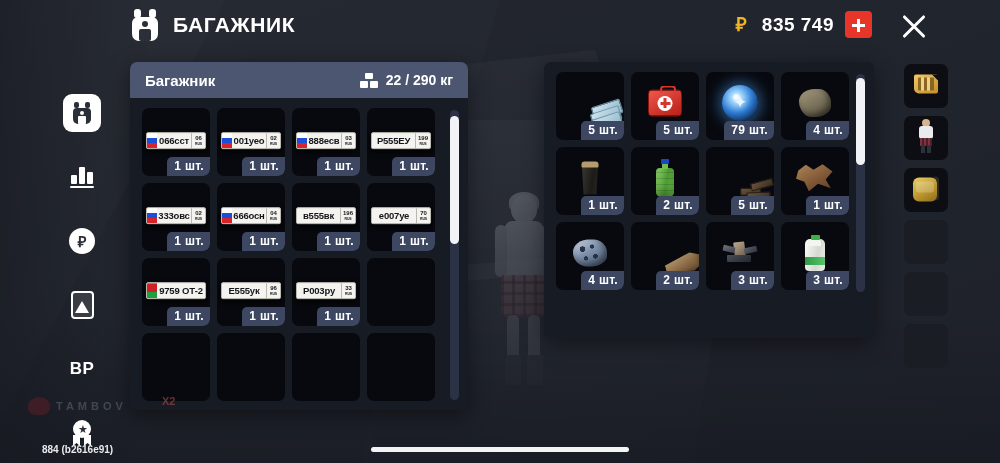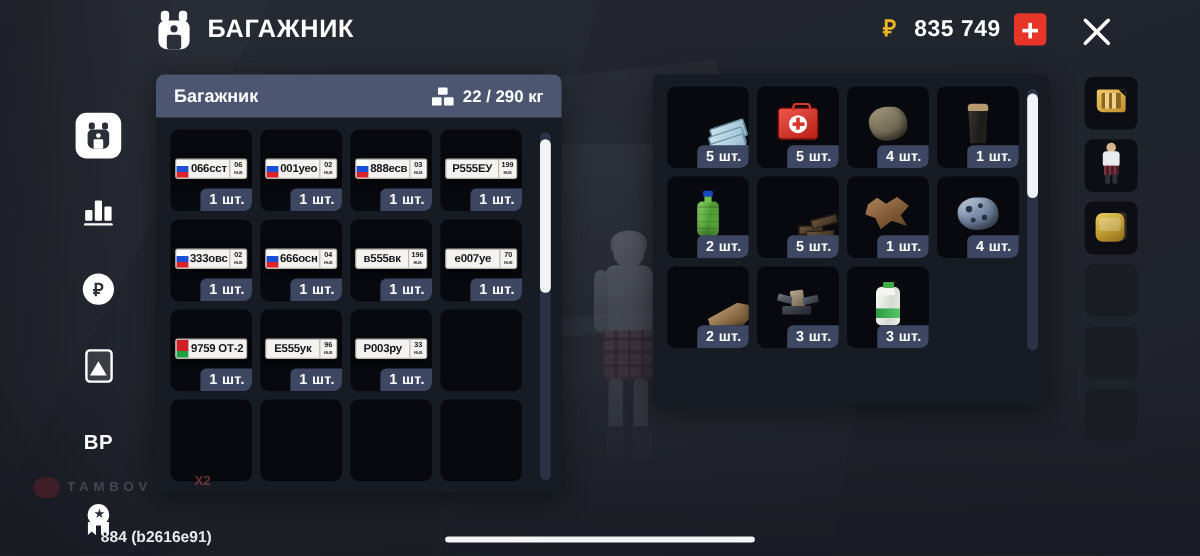--- a/index.html
+++ b/index.html
@@ -239,21 +239,21 @@
   .ybag .bd { position:absolute; left:0; top:3px; width:24px; height:24px; border-radius:6px;
     background:linear-gradient(150deg,#e8cf63,#b9932c 60%,#8c6c1d); }
   .ybag .fl { position:absolute; left:3px; top:7px; width:18px; height:11px; border-radius:3px; background:rgba(255,255,255,.22); }
   .ybag .st { position:absolute; right:0px; top:2px; width:7px; height:24px; border-radius:4px; background:#2c2a22; }
 
   
   .watermark { position:absolute; left:28px; bottom:48px; opacity:.30; display:flex; align-items:center; gap:6px; }
   .wm-logo { width:22px; height:18px; border-radius:50% 50% 40% 40%; background:#93202a; }
   .wm-text { color:#9aa0ad; font-size:11px; font-weight:bold; letter-spacing:4px; }
   .wm-x2 { position:absolute; left:118px; bottom:56px; color:#c05a52; font-size:11px; font-weight:bold; opacity:.5;margin-left:44px; }
-  .version { position:absolute; left:42px; bottom:8px; color:#e8eaee; font-size:13px; font-weight:bold;margin-left:42px; }
+  .version { position:absolute; left:42px; bottom:8px; color:#e8eaee; font-size:10px; font-weight:bold; }
   .home-bar { position:absolute; left:50%; bottom:11px; transform:translateX(-50%); width:258px; height:5px; background:#f3f4f6; border-radius:3px; }
 </style>
 </head>
 <body>
 
 <div id="app">
 
   <div class="bg">
     <div class="bg-road"></div>
     <div class="bg-road2"></div>
@@ -462,20 +462,24 @@
             </div>
             <span class="qty">5 шт.</span>
           </div>
           <div class="slot">
             <div class="art medkit">
               <div class="cross"></div>
             </div>
             <span class="qty">5 шт.</span>
           </div>
           <div class="slot">
+            <div class="art orb"></div>
+            <span class="qty">79 шт.</span>
+          </div>
+          <div class="slot">
             <div class="art rock"></div>
             <span class="qty">4 шт.</span>
           </div>
           <div class="slot">
             <div class="art darkjar">
               <div class="body"></div>
               <div class="cap"></div>
             </div>
             <span class="qty">1 шт.</span>
           </div>

